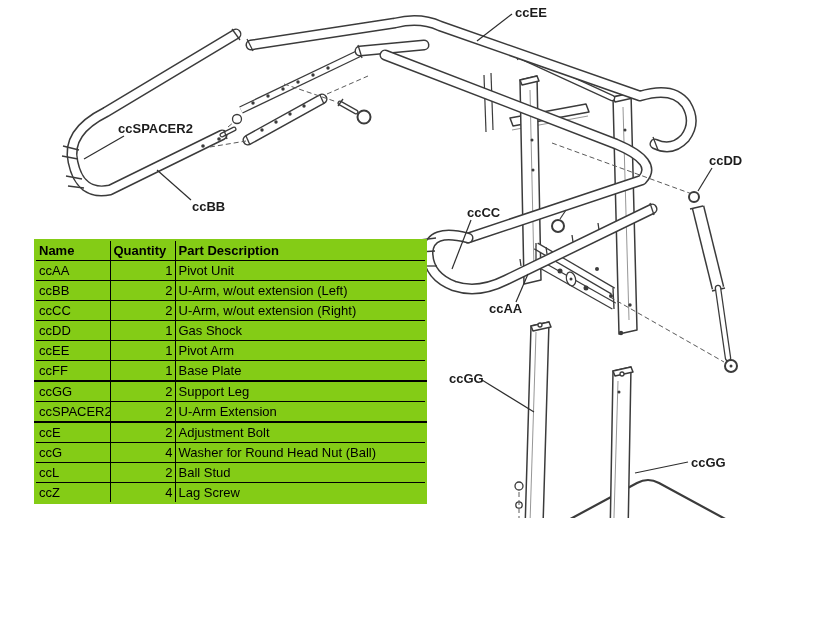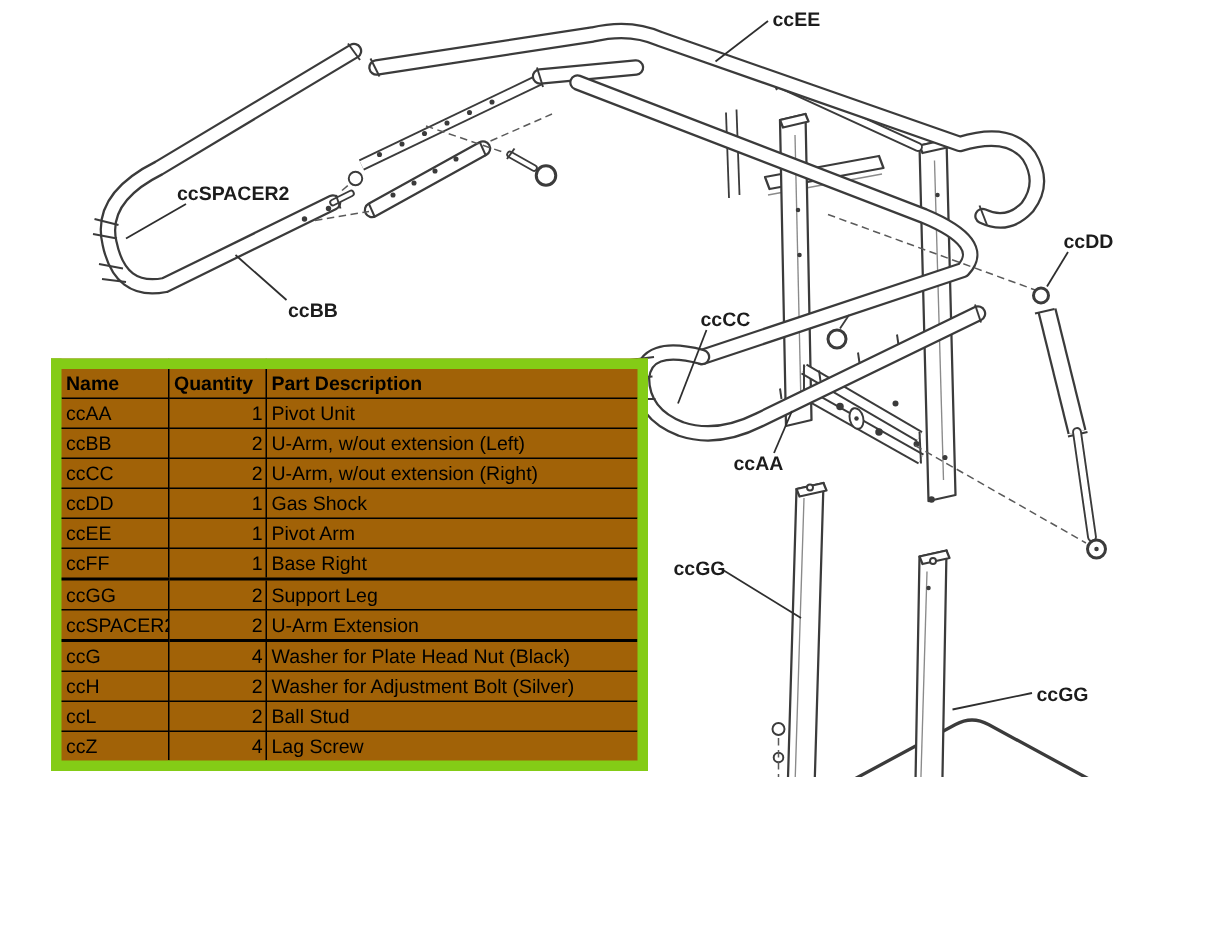--- a/index.html
+++ b/index.html
@@ -25,21 +25,21 @@
   .dash{fill:none;stroke:#5a5a5a;stroke-width:1;stroke-dasharray:5 3;}
   .donut{fill:#ffffff;stroke:#3b3b3b;stroke-width:2;}
   .donut-thin{fill:#ffffff;stroke:#3b3b3b;stroke-width:1.3;}
   .dot{fill:#3b3b3b;}
   .leader{stroke:#2e2e2e;stroke-width:1.2;fill:none;}
   .plabel{font:bold 13px "Liberation Sans",sans-serif;fill:#1c1c1c;}
 
   
   #parts-table-wrap{position:absolute;left:34px;top:239px;}
   table.parts{border-collapse:collapse;table-layout:fixed;width:391px;
-              border:7px solid #84cc16;background:#a16207;}
+              border:2px solid #84cc16;background:#84cc16;}
   table.parts th,table.parts td{border:1px solid #000;font-size:13px;line-height:17px;
               padding:1px 3px;color:#000;white-space:nowrap;overflow:hidden;text-align:left;}
   table.parts th{font-weight:bold;}
   table.parts td.qty{text-align:right;padding-right:2px;}
   tr.group-end th,tr.group-end td{border-bottom:2px solid #000;}
   .smudge{position:absolute;left:228px;top:606px;width:35px;height:9px;border-radius:50%;
           background:#d8cfc6;opacity:.55;filter:blur(1px);}
 </style>
 </head>
 <body>
@@ -285,41 +285,41 @@
         <td>Gas Shock</td>
       </tr>
       <tr>
         <td>ccEE</td>
         <td class="qty">1</td>
         <td>Pivot Arm</td>
       </tr>
       <tr class="group-end">
         <td>ccFF</td>
         <td class="qty">1</td>
-        <td>Base Right</td>
+        <td>Base Plate</td>
       </tr>
       <tr>
         <td>ccGG</td>
         <td class="qty">2</td>
         <td>Support Leg</td>
       </tr>
       <tr class="group-end">
         <td>ccSPACER2</td>
         <td class="qty">2</td>
         <td>U-Arm Extension</td>
       </tr>
       <tr>
+        <td>ccE</td>
+        <td class="qty">2</td>
+        <td>Adjustment Bolt</td>
+      </tr>
+      <tr>
         <td>ccG</td>
         <td class="qty">4</td>
-        <td>Washer for Plate Head Nut (Black)</td>
-      </tr>
-      <tr>
-        <td>ccH</td>
-        <td class="qty">2</td>
-        <td>Washer for Adjustment Bolt (Silver)</td>
+        <td>Washer for Round Head Nut (Ball)</td>
       </tr>
       <tr>
         <td>ccL</td>
         <td class="qty">2</td>
         <td>Ball Stud</td>
       </tr>
       <tr>
         <td>ccZ</td>
         <td class="qty">4</td>
         <td>Lag Screw</td>

